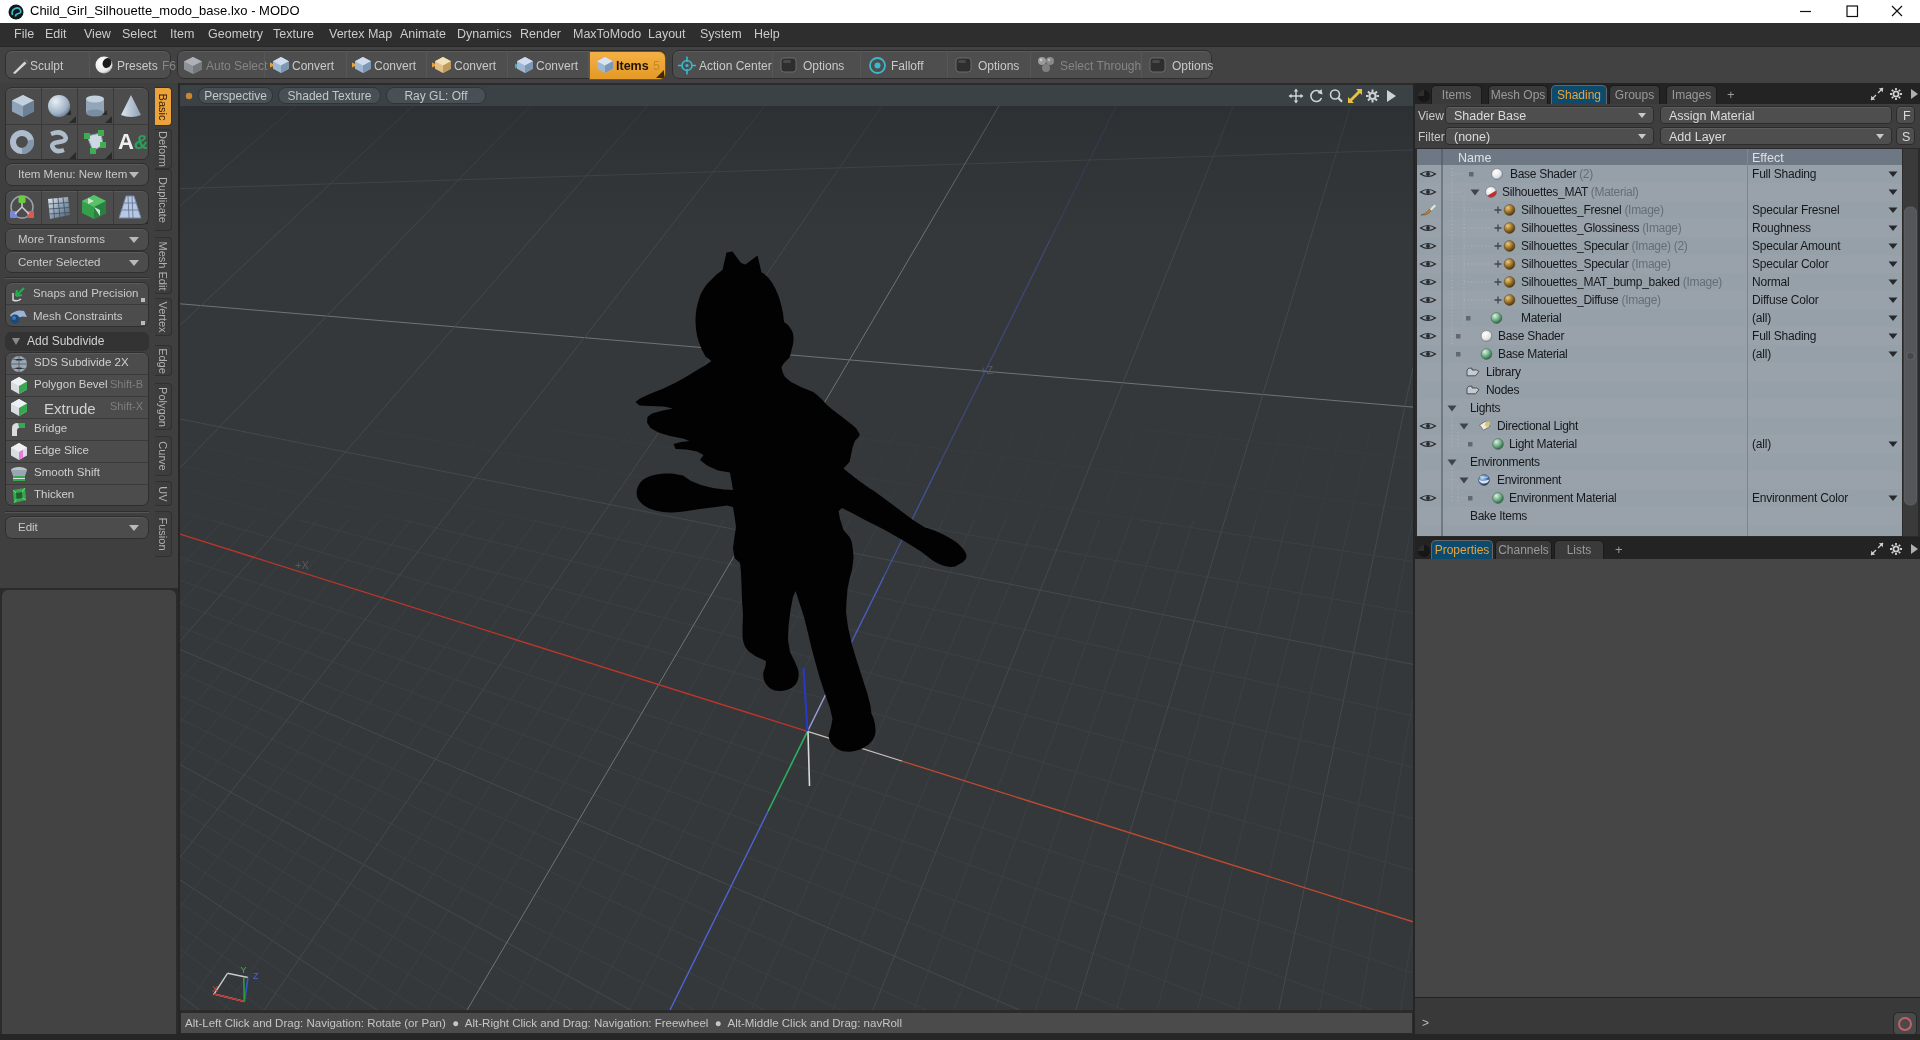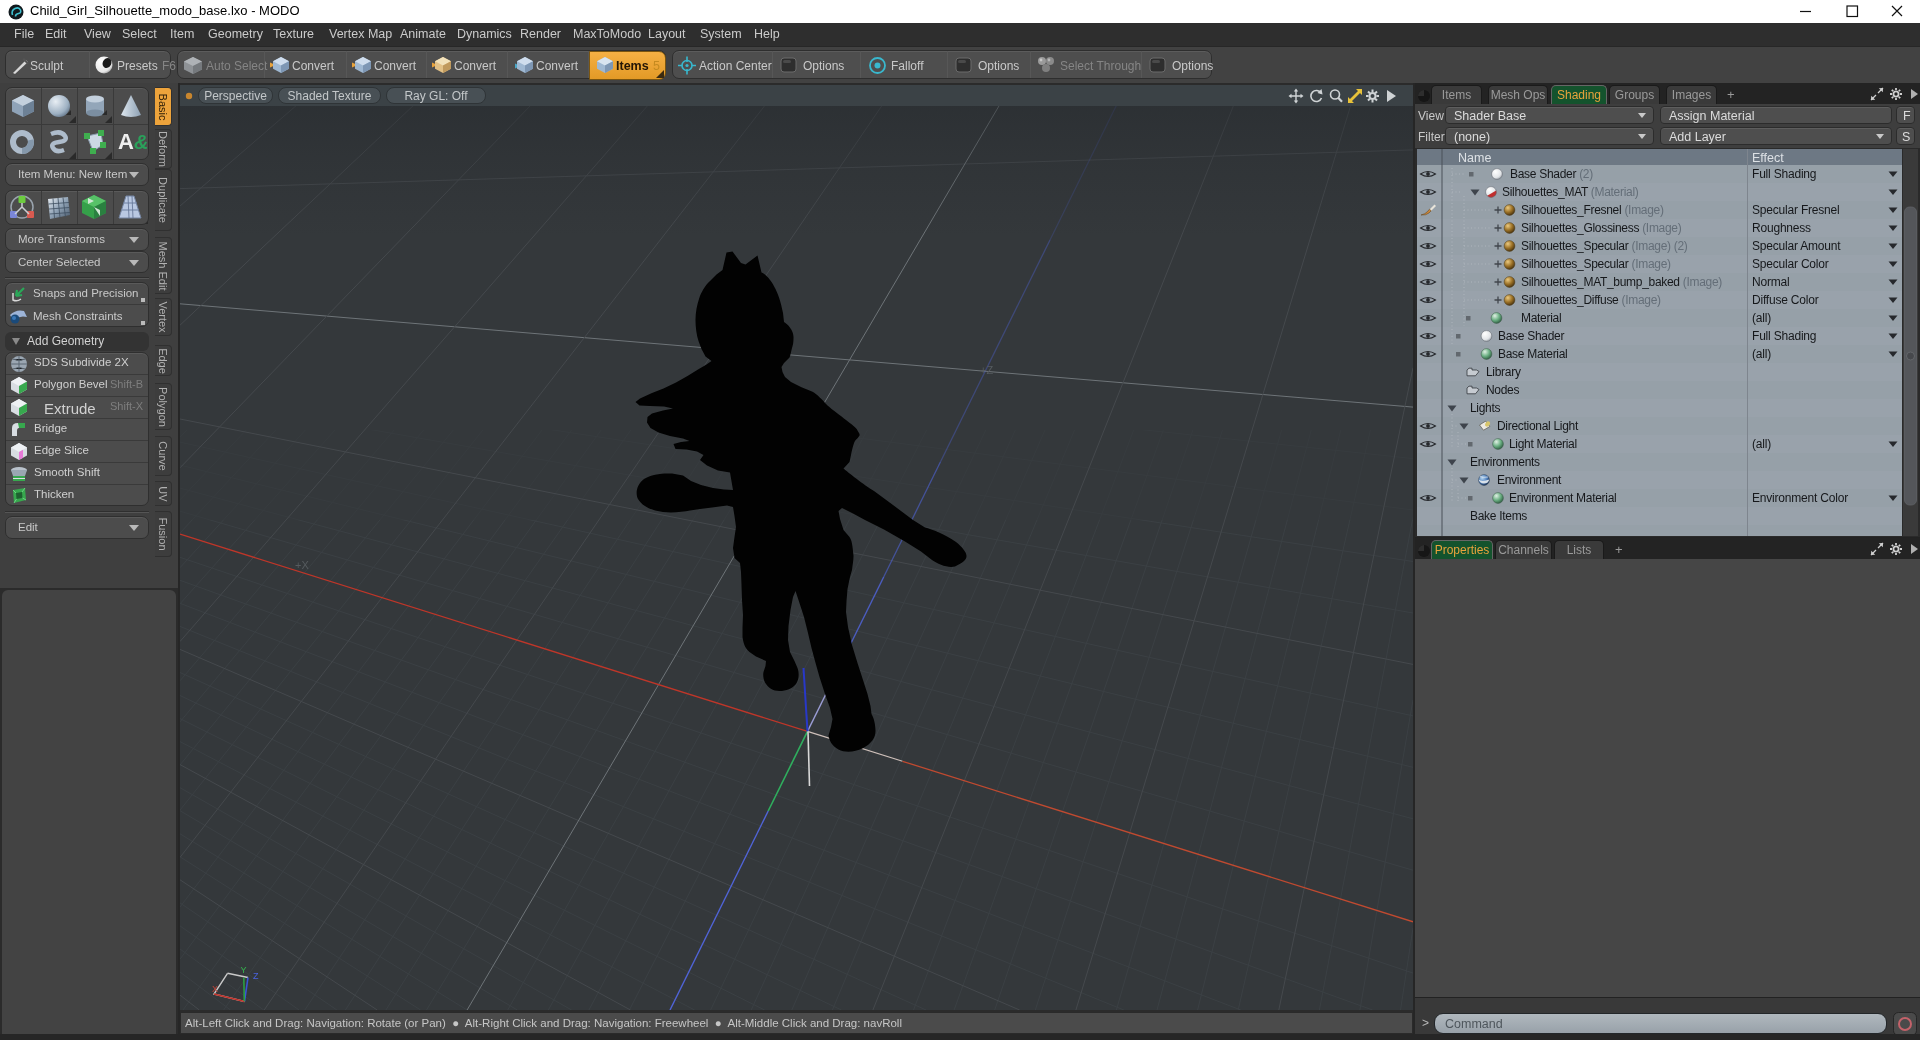--- a/index.html
+++ b/index.html
@@ -31,21 +31,21 @@
 #viewport { left:180px; top:85px; width:1233px; height:925px; background:#34383b; }
 #vheader { position:absolute; left:0; top:0; width:1233px; height:21px; background:#3b4246; }
 .vbtn { position:absolute; top:2px; height:17px; background:#485055; border:1px solid #2f3437; border-radius:8px;
   color:#c3c7c9; font-size:12px; text-align:center; }
 #vstatus { left:180px; top:1012px; width:1233px; height:22px; background:#4b4b4b; border:1px solid #2a2a2a;
   color:#c6c6c6; font-size:11.5px; }
 #rptabs1 { left:1415px; top:83px; width:505px; height:21px; background:#232323; }
 #rptabs2 { left:1415px; top:538px; width:505px; height:21px; background:#232323; }
 .ptab { position:absolute; top:2px; height:19px; background:#3a3a3a; border:1px solid #1a1a1a; border-bottom:none;
   border-radius:5px 5px 0 0; color:#9a9a9a; font-size:12px; text-align:center; line-height:18px; }
-.ptab.on { background:#14532d; color:#e8a33c; border-color:#666; }
+.ptab.on { background:#0c4a6e; color:#e8a33c; border-color:#666; }
 #viewrow { left:1415px; top:104px; width:505px; height:44px; background:#3e3e3e; }
 .rlabel { position:absolute; font-size:12px; color:#c9c9c9; }
 .rdrop { position:absolute; background:#4e4e4e; border:1px solid #2c2c2c; border-radius:4px;
   box-shadow:inset 0 1px 0 #5e5e5e; color:#dcdcdc; font-size:12.5px; height:18px; }
 .rdrop .da { position:absolute; right:7px; top:6px; width:0; height:0; border-left:4.5px solid transparent;
   border-right:4.5px solid transparent; border-top:5.5px solid #c9c9c9; }
 #proppanel { left:1415px; top:559px; width:505px; height:438px; background:#464646; }
 #cmdbar { left:1415px; top:997px; width:505px; height:43px; background:#393939; border-top:1px solid #222; }
 #cmdinput { position:absolute; left:19px; top:15px; width:453px; height:21px; border-radius:9px;
   background:linear-gradient(#b0b8be,#98a1a9); border:1px solid #23272a; color:#4e565c; font-size:12.5px; }
@@ -373,21 +373,21 @@
       <circle cx="6" cy="11" r="2" fill="#3a78b8"></circle>
     </svg>
 <span class="abs" style="left:33px;top:227px;font-size:11.5px;color:#c9c9c9">Mesh Constraints</span>
 <div class="abs" style="left:141px;top:215px;width:4px;height:4px;background:#bbb"></div>
 <div class="abs" style="left:141px;top:238px;width:4px;height:4px;background:#bbb"></div>
 
 <div class="abs" style="left:5px;top:249px;width:144px;height:19px;background:#333;border-radius:6px">
       <svg class="abs" style="left:7px;top:6px" width="9" height="8">
         <path d="M0,0 L8,0 L4,7 Z" fill="#8a8a8a"></path>
       </svg>
-      <span class="abs" style="left:22px;top:2px;font-size:12px;color:#d2d2d2">Add Geometry</span>
+      <span class="abs" style="left:22px;top:2px;font-size:12px;color:#d2d2d2">Add Subdivide</span>
     </div>
 <div class="sgroup" style="top:269px;height:154px"></div>
 <svg class="abs" style="left:9px;top:271px" width="20" height="20">
       <circle cx="10" cy="10" r="8" fill="#9aa6b2"></circle>
       <path d="M2,10 H18 M10,2 V18 M4,5 Q10,8 16,5 M4,15 Q10,12 16,15" stroke="#5a6672" stroke-width="1"></path>
     </svg>
 <span class="abs" style="left:34px;top:273px;font-size:11.5px;color:#d0d0d0">SDS Subdivide 2X</span>
 <div class="abs" style="left:6px;top:291px;width:142px;height:1px;background:#3a3a3a"></div>
 <svg class="abs" style="left:9px;top:293px" width="20" height="20">
       <path d="M10,1 L18,5.5 L18,13.5 L10,18 L2,13.5 L2,5.5 Z" fill="#d8dde2"></path>
@@ -1033,23 +1033,20 @@
         </g>
       </g>
 <g transform="translate(40,0)">
         <path d="M1,2 L1,12 L8,7 Z" fill="#b0b0b0"></path>
       </g>
 </svg>
 </div>
 <div class="abs" id="proppanel"></div>
 <div class="abs" id="cmdbar">
   <span style="position:absolute;left:7px;top:18px;color:#b9b9b9;font-size:12px">&gt;</span>
-  <div id="cmdinput">
-      <span style="position:absolute;left:10px;top:3px">Command</span>
-    </div>
   <svg class="abs" style="left:478px;top:14px" width="24" height="24">
       <rect x="0.5" y="0.5" width="23" height="23" rx="5" fill="#4a4a4a" stroke="#262626"></rect>
       <circle cx="12" cy="12" r="6" fill="none" stroke="#c4626a" stroke-width="2"></circle>
     </svg>
 </div>
 <div class="abs" id="belowbar"></div>
 <div class="abs" style="left:1413px;top:83px;width:2px;height:957px;background:#262626"></div>
 <div class="abs" style="left:178px;top:83px;width:2px;height:957px;background:#262626"></div>
 
 </body></html>

